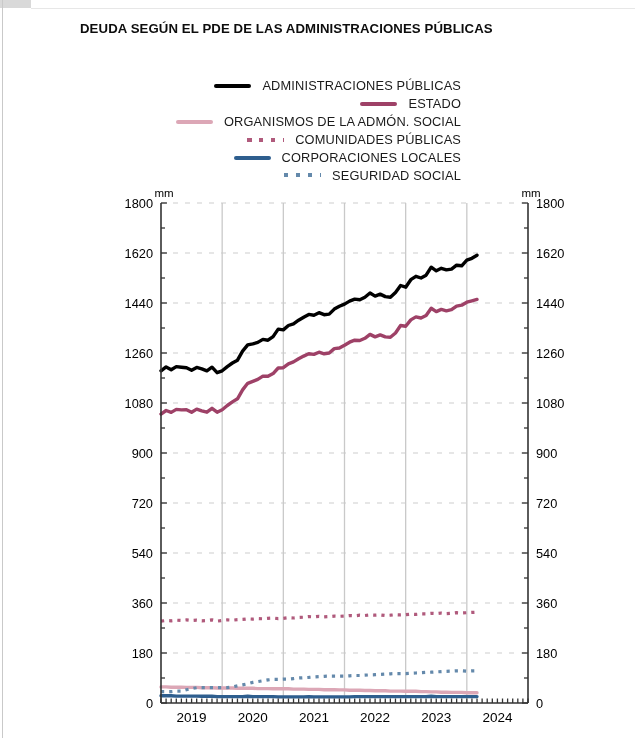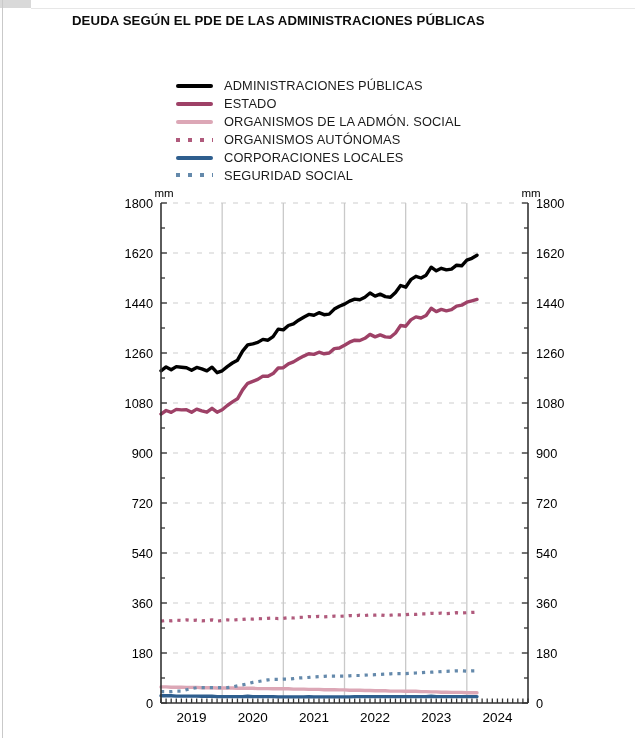--- a/index.html
+++ b/index.html
@@ -4,23 +4,23 @@
 <style>
   html,body{margin:0;padding:0;background:#ffffff;}
   body{
     width:635px;height:738px;position:relative;overflow:hidden;
     font-family:"Liberation Sans",sans-serif;color:#111;
   }
   .artifact-leftline{position:absolute;left:2px;top:0;width:1px;height:738px;background:#c9c9c9;}
   .artifact-corner{position:absolute;left:0;top:0;width:31px;height:8px;background:#d9d9d9;}
   .artifact-topline{position:absolute;left:31px;top:8px;width:604px;height:1px;background:#e7e7e7;}
   header{position:absolute;left:68px;top:9px;}
-  h1,h2{margin:4px;font-size:13.2px;font-weight:bold;line-height:16px;letter-spacing:.1px;color:#0d0d0d;}
+  h1,h2{margin:12px;font-size:13.2px;font-weight:bold;line-height:16px;letter-spacing:.1px;color:#0d0d0d;}
   #legend{position:absolute;left:176px;top:77px;}
-  .legend-row{display:flex;align-items:center;height:17.9px;}
+  .legend-row{display:flex;align-items:center;height:17.9px;justify-content:flex-end;}
   .legend-swatch{width:37px;height:4px;margin-right:11px;flex:0 0 auto;border-radius:2px;}
   .legend-label{font-size:12.8px;color:#1b1b1b;white-space:nowrap;letter-spacing:.15px;}
   #chart{position:absolute;left:0;top:0;}
   svg text{font-family:"Liberation Sans",sans-serif;fill:#000;}
 </style>
 </head>
 <body>
 
 <div class="artifact-corner"></div>
 <div class="artifact-topline"></div>
@@ -38,21 +38,21 @@
     <div class="legend-row">
       <span class="legend-swatch" style="background: rgb(158, 65, 103);"></span>
       <span class="legend-label">ESTADO</span>
     </div>
     <div class="legend-row">
       <span class="legend-swatch" style="background: rgb(220, 167, 182);"></span>
       <span class="legend-label">ORGANISMOS DE LA ADMÓN. SOCIAL</span>
     </div>
     <div class="legend-row">
       <span class="legend-swatch" style="background: repeating-linear-gradient(90deg, rgb(176, 90, 124) 0px, rgb(176, 90, 124) 4.5px, transparent 4.5px, transparent 12px); border-radius: 0px;"></span>
-      <span class="legend-label">ORGANISMOS AUTÓNOMAS</span>
+      <span class="legend-label">COMUNIDADES PÚBLICAS</span>
     </div>
     <div class="legend-row">
       <span class="legend-swatch" style="background: rgb(46, 94, 142);"></span>
       <span class="legend-label">CORPORACIONES LOCALES</span>
     </div>
     <div class="legend-row">
       <span class="legend-swatch" style="background: repeating-linear-gradient(90deg, rgb(100, 137, 171) 0px, rgb(100, 137, 171) 4.5px, transparent 4.5px, transparent 12px); border-radius: 0px;"></span>
       <span class="legend-label">SEGURIDAD SOCIAL</span>
     </div>
   </div>

